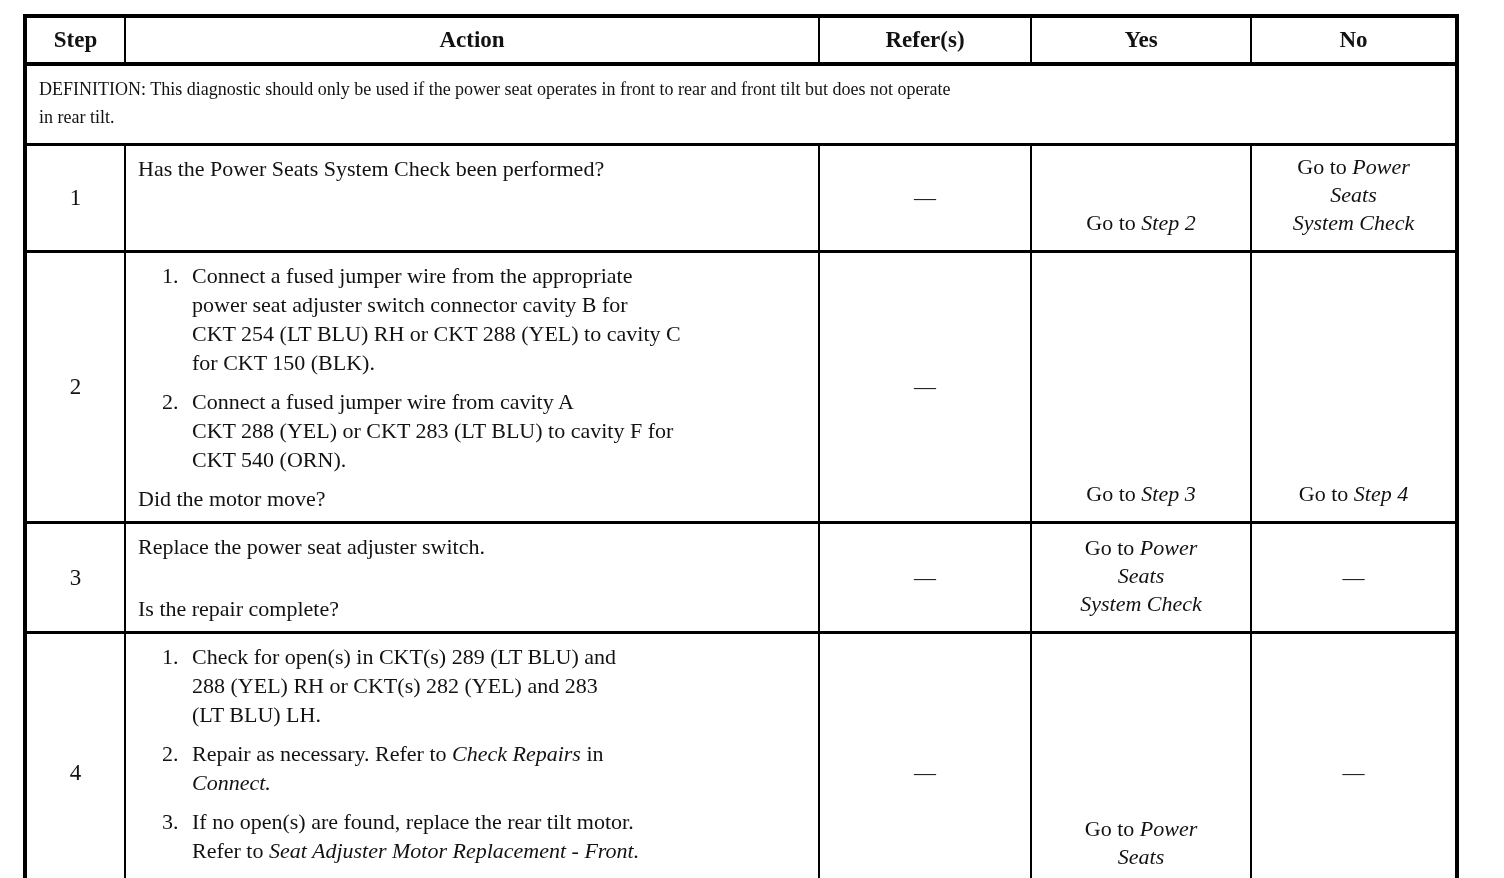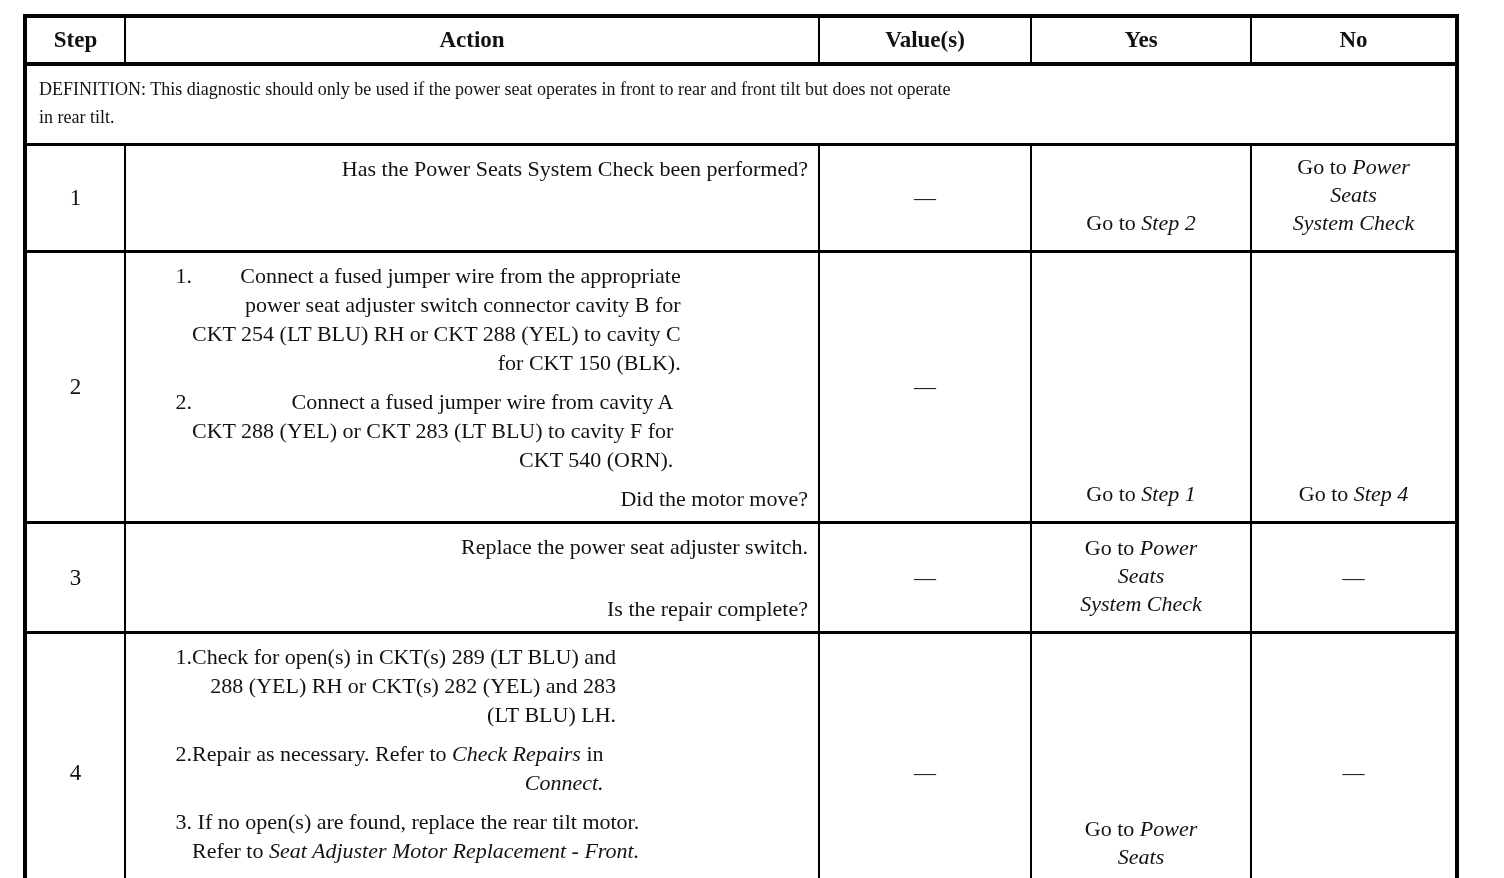--- a/index.html
+++ b/index.html
@@ -56,40 +56,38 @@
   }
   td.action-cell {
     vertical-align: top;
     padding: 8px 10px 8px 12px;
     font-size: 22px;
     line-height: 29px;
   }
   .cellv {
     display: flex;
     flex-direction: column;
-    text-align: right;
   }
   .cellv.h1 { min-height: 88px; }
   .cellv.h2 { min-height: 237px; }
   .cellv.h3 { min-height: 91px; }
   .cellv.h4 { min-height: 242px; }
   .li {
     display: flex;
     margin: 0 0 10px 24px;
   }
   .li .num {
     flex: none;
     width: 30px;
   }
   .rich, .pre {
     white-space: pre-line;
   }
   .q.bottom {
     margin-top: auto;
-    margin-left: 24px;
   }
   td.value-cell, td.yes-cell, td.no-cell {
     text-align: center;
     font-size: 22px;
     line-height: 28px;
     padding: 6px 8px;
   }
   td.va-m { vertical-align: middle; }
   td.va-b { vertical-align: bottom; padding-bottom: 13px; margin-left: 38px; }
   .it { font-style: italic; }
@@ -103,21 +101,21 @@
     <col style="width:100px">
     <col style="width:694px">
     <col style="width:212px">
     <col style="width:220px">
     <col style="width:206px">
   </colgroup>
   <thead>
     <tr class="r-header" style="height:40px">
       <th>Step</th>
       <th>Action</th>
-      <th>Value(s)</th>
+      <th>Refer(s)</th>
       <th>Yes</th>
       <th>No</th>
     </tr>
   </thead>
   <tbody>
     <tr style="height:72px">
       <td class="def-cell" colspan="5">DEFINITION: This diagnostic should only be used if the power seat operates in front to rear and front tilt but does not operate
 in rear tilt.</td>
     </tr>
 
@@ -149,21 +147,21 @@
           <div class="li">
             <span class="num">2.</span>
             <span class="rich"><span>Connect a fused jumper wire from cavity A
 CKT 288 (YEL) or CKT 283 (LT BLU) to cavity F for
 CKT 540 (ORN).</span></span>
           </div>
           <div class="q bottom pre">Did the motor move?</div>
         </div>
       </td>
       <td class="value-cell va-m"><span class="rich"><span>—</span></span></td>
-      <td class="yes-cell va-b"><span class="rich"><span>Go to </span><span class="it">Step 1</span></span></td>
+      <td class="yes-cell va-b"><span class="rich"><span>Go to </span><span class="it">Step 3</span></span></td>
       <td class="no-cell va-b"><span class="rich"><span>Go to </span><span class="it">Step 4</span></span></td>
     </tr>
 
     <tr style="height:107px">
       <td class="step-cell">3</td>
       <td class="action-cell">
         <div class="cellv h3">
           <div class="pre">Replace the power seat adjuster switch.</div>
           <div class="q bottom pre">Is the repair complete?</div>
         </div>

